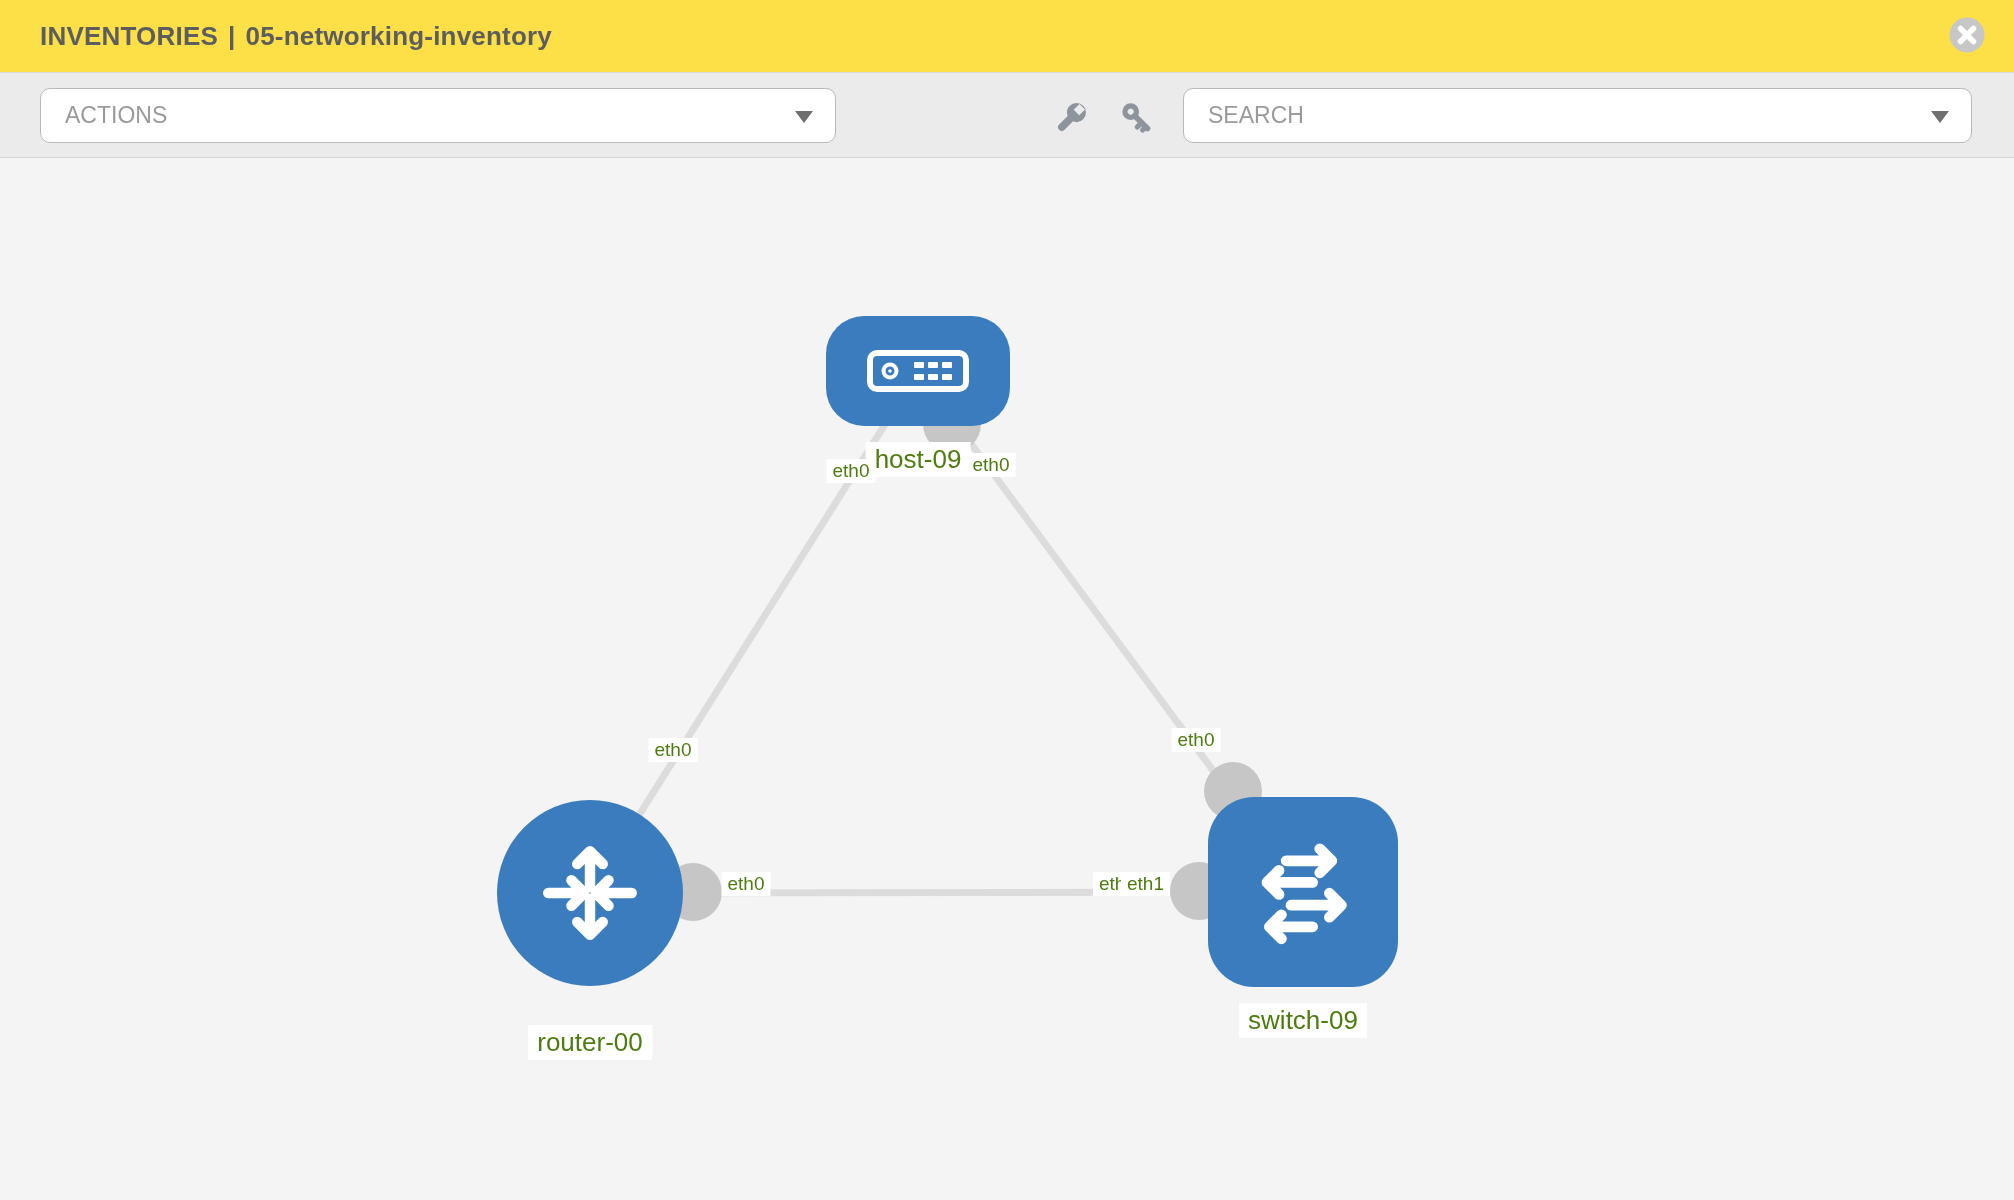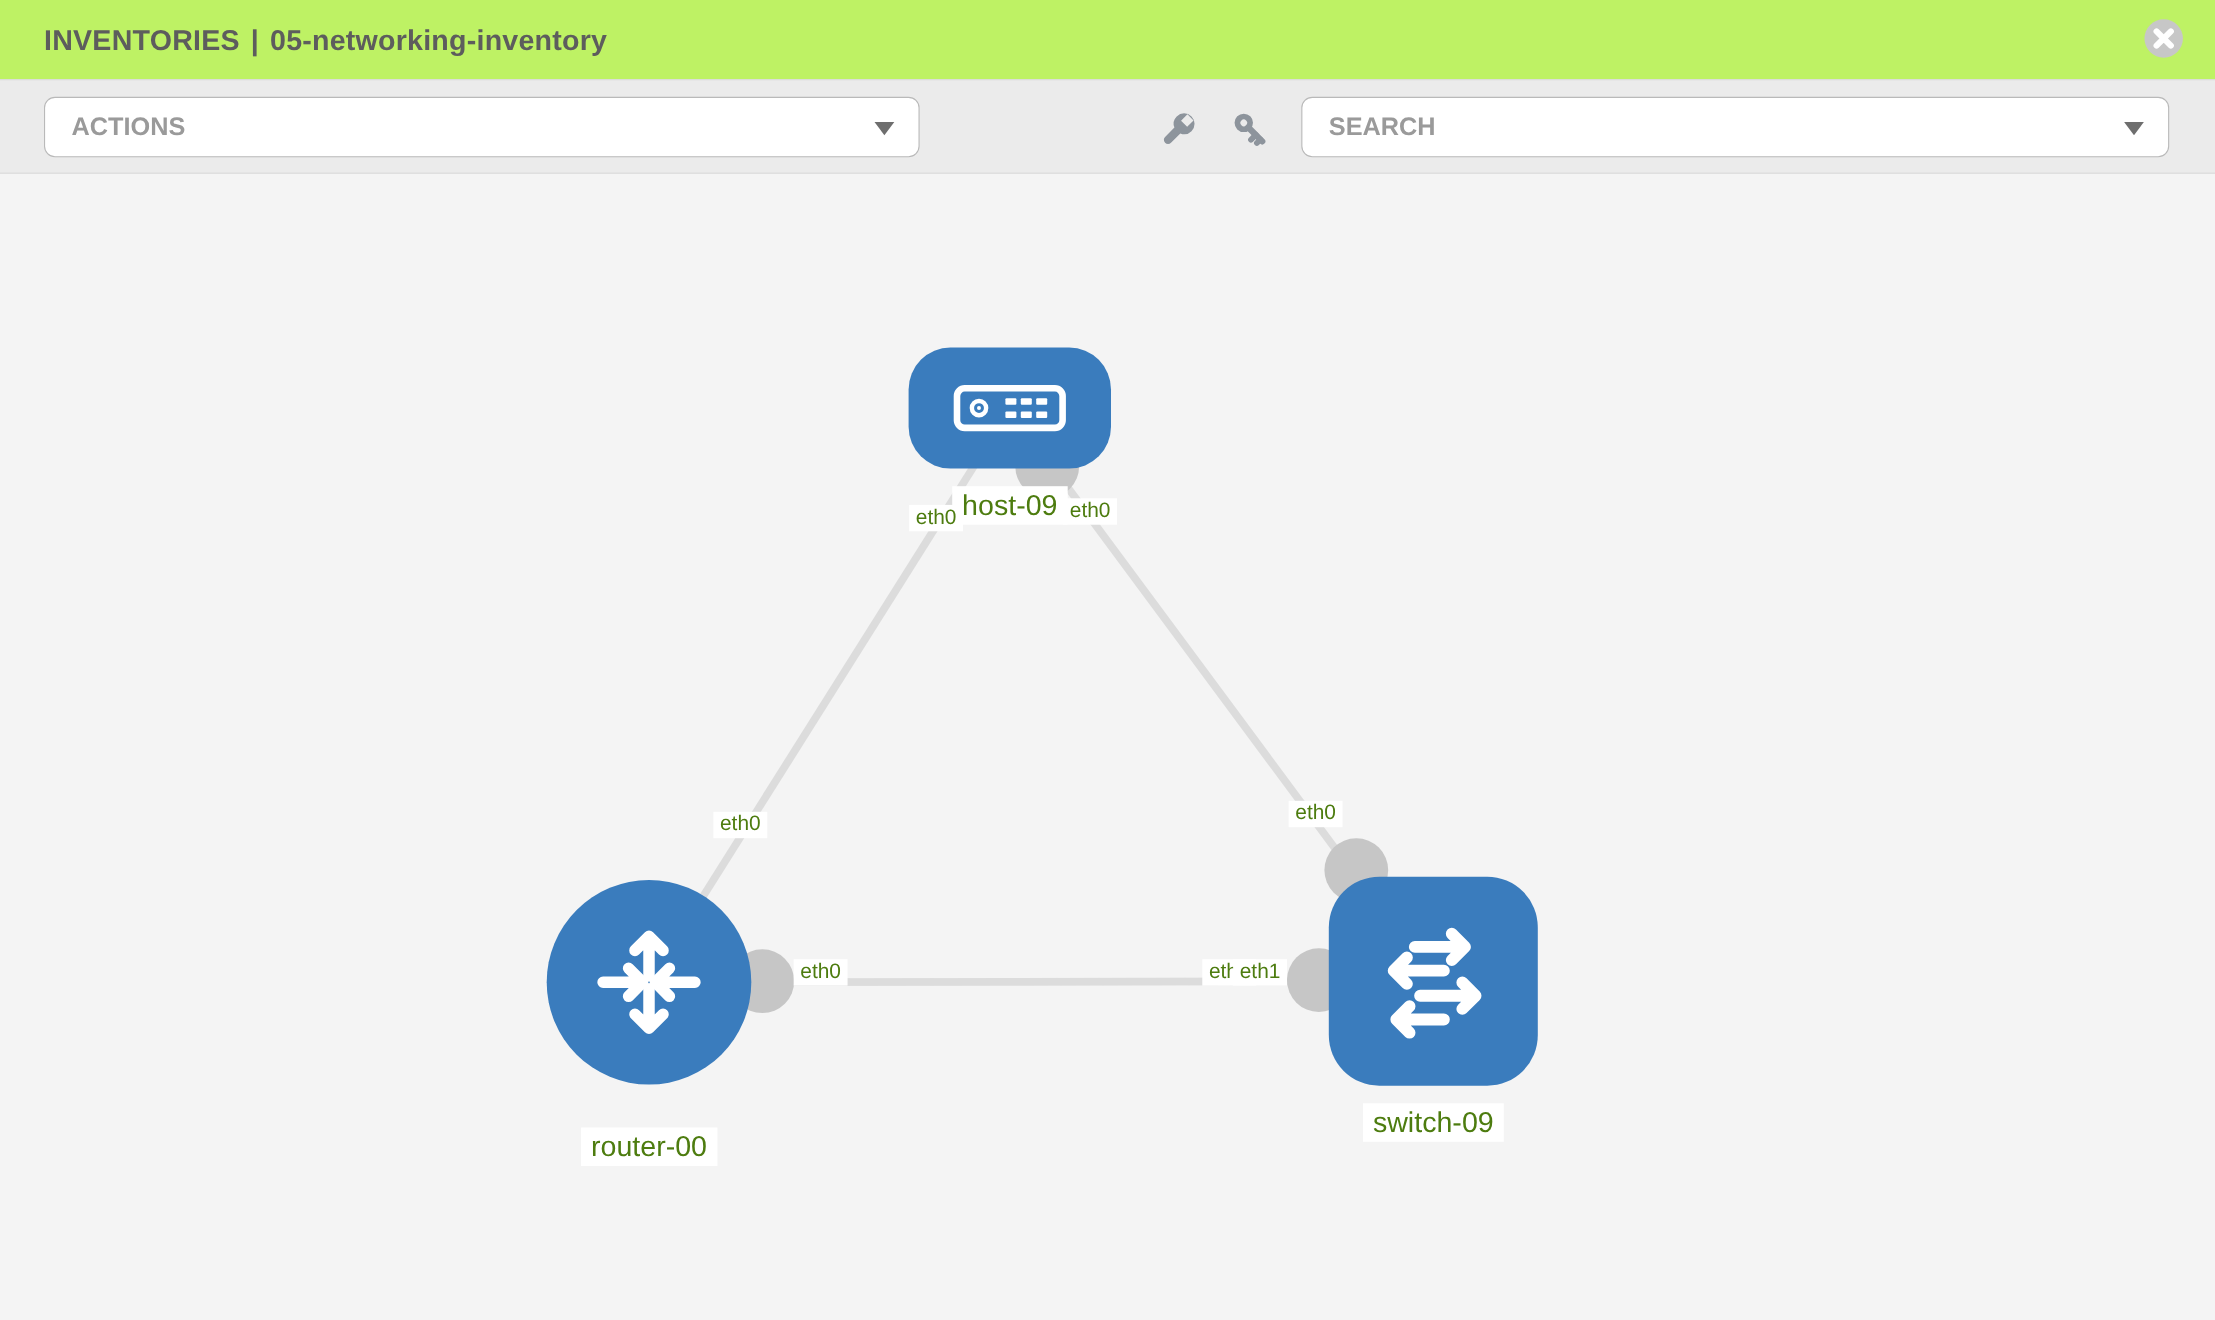--- a/index.html
+++ b/index.html
@@ -2,30 +2,30 @@
 <html><head>
 <meta charset="utf-8">
 <style>
   * { margin:0; padding:0; box-sizing:border-box; }
   html,body { background:#fff; }
   .app {
     position:relative; width:2014px; height:1200px; overflow:hidden;
     font-family:"Liberation Sans", sans-serif; background:#fff;
   }
   
-  .header { position:absolute; top:0; left:0; width:100%; height:92px; background:#bef264; }
+  .header { position:absolute; top:0; left:0; width:100%; height:92px; background:#fde047; }
   .title { position:absolute; left:40px; top:0; height:72px; display:flex; align-items:center; gap:10px;
            font-size:26px; font-weight:bold; color:#5d5d5d; letter-spacing:.2px; }
   .close-btn { position:absolute; right:28px; top:16px; width:38px; height:38px; cursor:pointer; }
   
   .toolbar { position:absolute; top:72px; left:0; width:100%; height:86px; background:#ebebeb;
              border-top:1px solid #dadada; border-bottom:1px solid #d5d5d5; }
   .select { position:absolute; top:15px; height:55px; background:#fff; border:1px solid #b9b9b9;
             border-radius:10px; display:flex; align-items:center; padding:0 24px;
-            font-size:23px; color:#9a9a9a; cursor:pointer;font-weight:bold; }
+            font-size:23px; color:#9a9a9a; cursor:pointer; }
   .select-actions { left:40px; width:796px; }
   .select-search  { left:1183px; width:789px;border-radius:10px; }
   .caret { position:absolute; right:22px; top:50%; margin-top:-5px; width:0; height:0;
            border-left:9px solid transparent; border-right:9px solid transparent;
            border-top:12px solid #6e6e6e; }
   .tool-btn { position:absolute; top:26px; width:38px; height:38px; cursor:pointer; }
   .tool-wrench { left:1052px; }
   .tool-key    { left:1118px; }
   
   .canvas { position:absolute; top:158px; left:0; width:2014px; height:1042px; background:#f4f4f4; }

